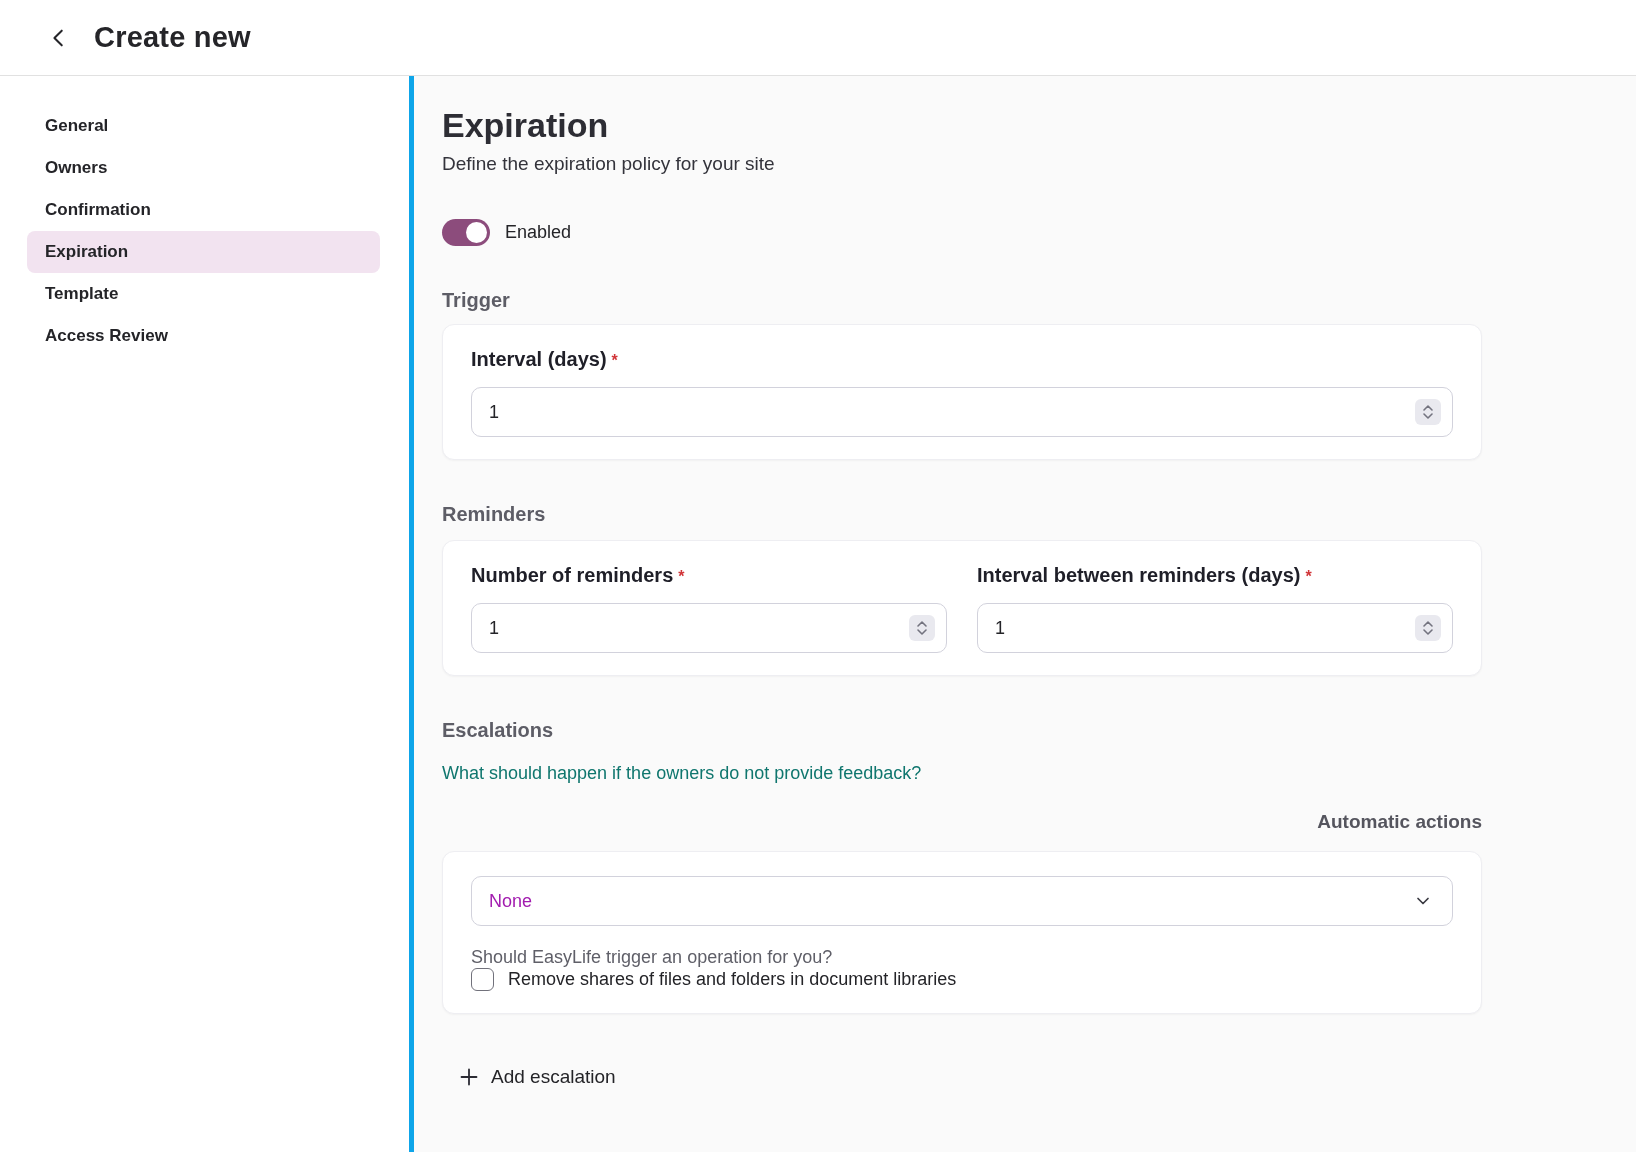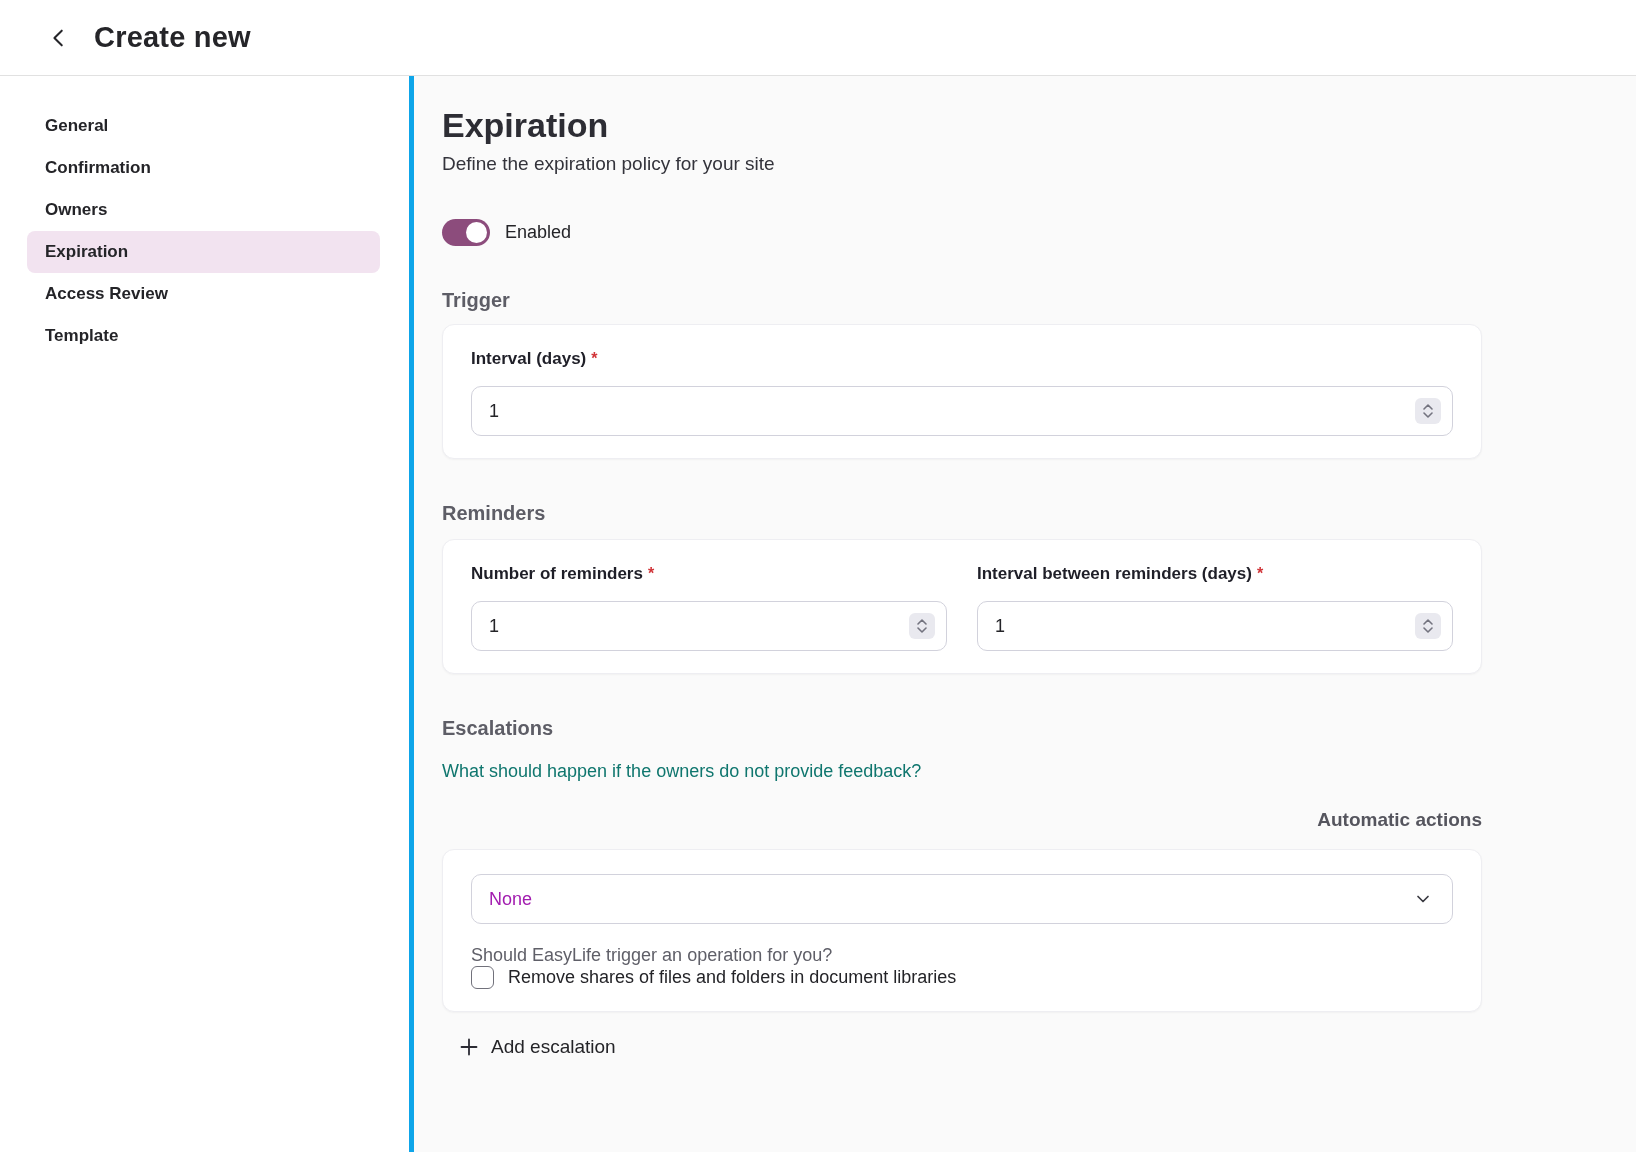--- a/index.html
+++ b/index.html
@@ -33,21 +33,21 @@
 
   .section-heading{margin-top:42px;font-size:20px;line-height:24px;font-weight:700;color:#5d5d66;}
   .section-desc{margin-top:20px;font-size:18px;line-height:22px;color:#0f766e;}
   .subsection-heading{margin-top:26px;font-size:19px;line-height:23px;font-weight:700;color:#55555e;text-align:right;}
 
   
   .card{margin-top:12px;background:#ffffff;border:1px solid #eeeef2;border-radius:12px;
         box-shadow:0 1px 2px rgba(0,0,0,0.04);box-sizing:border-box;padding:24px 28px 22px;}
   .card.mt14{margin-top:14px;}
   .card.mt18{margin-top:18px;}
-  .field-label{font-size:17px;line-height:20px;font-weight:700;color:#1f1f28;}
+  .field-label{font-size:20px;line-height:20px;font-weight:700;color:#1f1f28;}
   .req{color:#d13438;margin-left:5px;font-weight:700;}
   .two-col{display:grid;grid-template-columns:1fr 1fr;column-gap:30px;}
 
   .num-wrap{position:relative;margin-top:17px;}
   .num-input{width:100%;height:50px;box-sizing:border-box;border:1px solid #d2d2dc;border-radius:10px;
              background:#ffffff;font-family:"Liberation Sans",sans-serif;font-size:18px;color:#242428;
              padding:0 48px 0 17px;outline:none;}
   .spinner{position:absolute;right:12px;top:50%;transform:translateY(-50%);width:26px;height:26px;
            background:#e9e9ef;border-radius:6px;display:flex;flex-direction:column;align-items:center;justify-content:center;cursor:pointer;}
 
@@ -56,21 +56,21 @@
               display:flex;align-items:center;padding:0 48px 0 17px;cursor:pointer;}
   .select-value{font-size:18px;color:#a21caf;}
   .select-chevron{position:absolute;right:20px;top:50%;transform:translateY(-50%);display:flex;}
 
   .helper-text{margin-top:20px;font-size:18px;line-height:22px;color:#5f5f68;}
 
   .checkbox-row{display:flex;align-items:center;gap:14px;}
   .checkbox{width:23px;height:23px;box-sizing:border-box;border:1px solid #71717b;border-radius:6px;background:#ffffff;cursor:pointer;flex:0 0 auto;}
   .checkbox-label{font-size:18px;color:#242428;cursor:pointer;}
 
-  .add-row{margin-top:24px;display:flex;align-items:center;gap:12px;background:transparent;border:none;cursor:pointer;padding:0 0 0 17px;}
+  .add-row{margin-top:52px;display:flex;align-items:center;gap:12px;background:transparent;border:none;cursor:pointer;padding:0 0 0 17px;}
   .add-label{font-size:19px;color:#242428;}
 </style>
 </head>
 <body>
 
 <div class="app">
 
   <div class="header">
     <button class="back-btn">
       <span style="display:flex;">
@@ -82,33 +82,33 @@
     <div class="header-title">Create new</div>
   </div>
 
   <div class="body-row">
 
     <div class="sidebar">
       <div class="nav-item">
           <span>General</span>
         </div>
       <div class="nav-item">
+          <span>Owners</span>
+        </div>
+      <div class="nav-item">
           <span>Confirmation</span>
-        </div>
-      <div class="nav-item">
-          <span>Owners</span>
         </div>
       <div class="nav-item active">
           <span>Expiration</span>
         </div>
       <div class="nav-item">
+          <span>Template</span>
+        </div>
+      <div class="nav-item">
           <span>Access Review</span>
-        </div>
-      <div class="nav-item">
-          <span>Template</span>
         </div>
     </div>
 
     <div class="main">
       <div class="content">
 
         <h1 class="page-title">Expiration</h1>
         <div class="page-subtitle">Define the expiration policy for your site</div>
 
         <div class="toggle-row">

